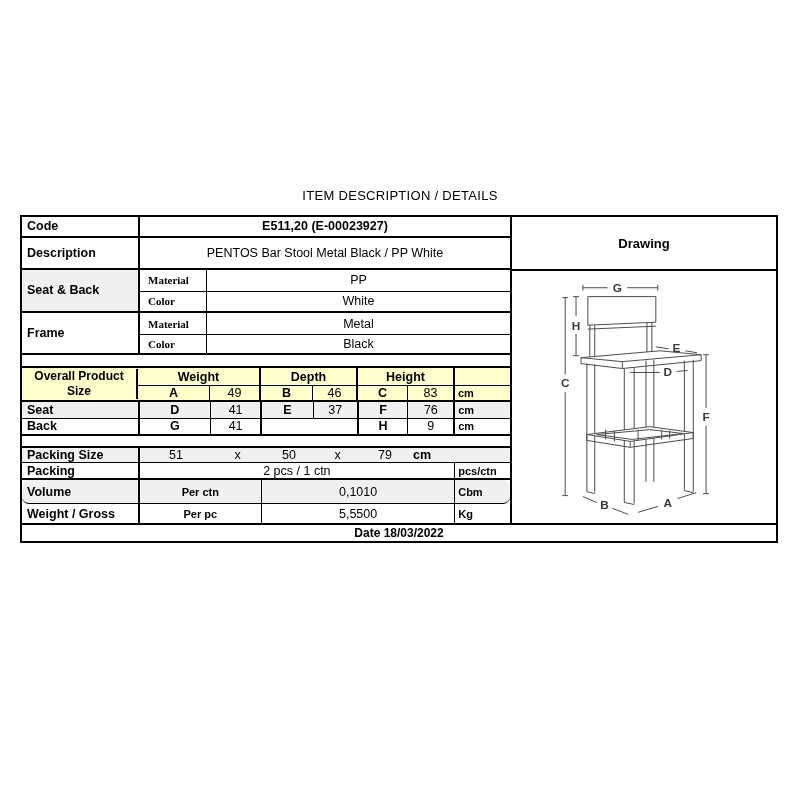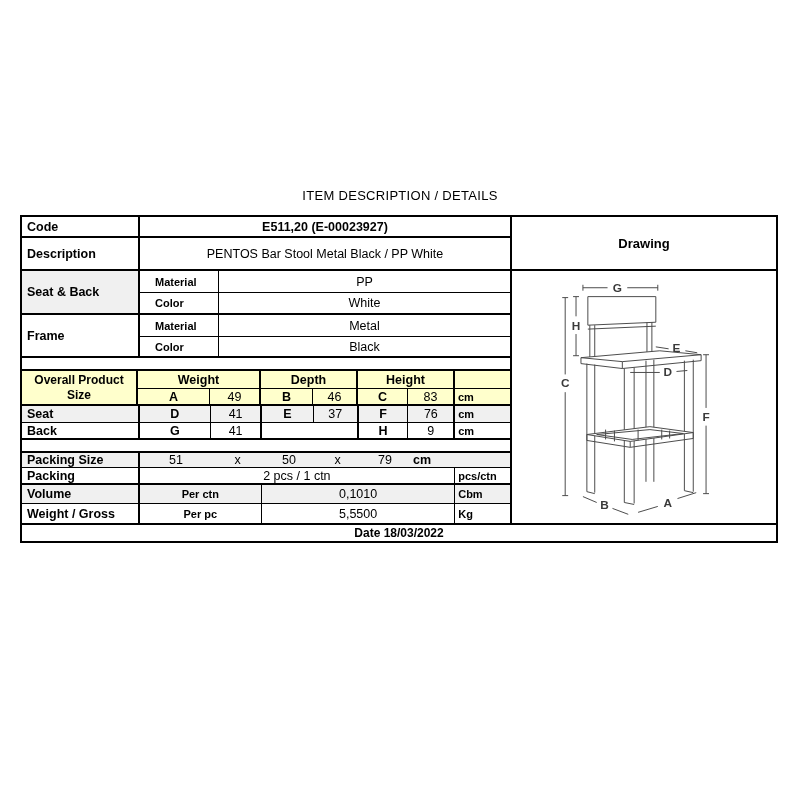--- a/index.html
+++ b/index.html
@@ -27,36 +27,36 @@
              font-weight:bold; font-size:12.5px; }
   .val { font-size:12.5px; }
   .bold { font-weight:bold; }
   .small { font-size:11px; font-weight:bold; }
   .unitcell { justify-content:flex-start; padding-left:3px; }
 
   .gray  { background:#f0f0f0; }
   .yellow{ background:#ffffcc; }
 
   
-  .matcol { width:79px; justify-content:flex-start; padding-left:15px; }
+  .matcol { width:67px; justify-content:flex-start; padding-left:8px;font-family:Liberation Serif, serif; }
   .flex1 { flex:1; }
 
   
   .r-code   { height:21px; }
   .r-desc   { height:33px; }
   .r-sb     { height:44px; }
   .r-frame  { height:43px; }
   .r-gap1   { height:13px; }
-  .r-ops    { height:35px; }
+  .r-ops    { height:35px;align-items:center; }
   .r-seat   { height:17px; }
   .r-back   { height:17px; }
   .r-gap2   { height:13px; }
   .r-psize  { height:15px; }
   .r-pack   { height:17px; }
-  .r-vol    { height:19px; }
+  .r-vol    { height:25px;border-radius:7px; }
   .r-wt     { height:19px; }
 
   .group-sub { flex:1; display:flex; flex-direction:column; }
   .sub { display:flex; flex:1; }
   .sub-top { height:22px; flex:none; }
 
   
   .ops-label { width:118px; display:flex; flex-direction:column; align-items:center;
                justify-content:center; font-weight:bold; font-size:12px; line-height:15px; }
   .ops-right { flex:1; display:flex; flex-direction:column; }

